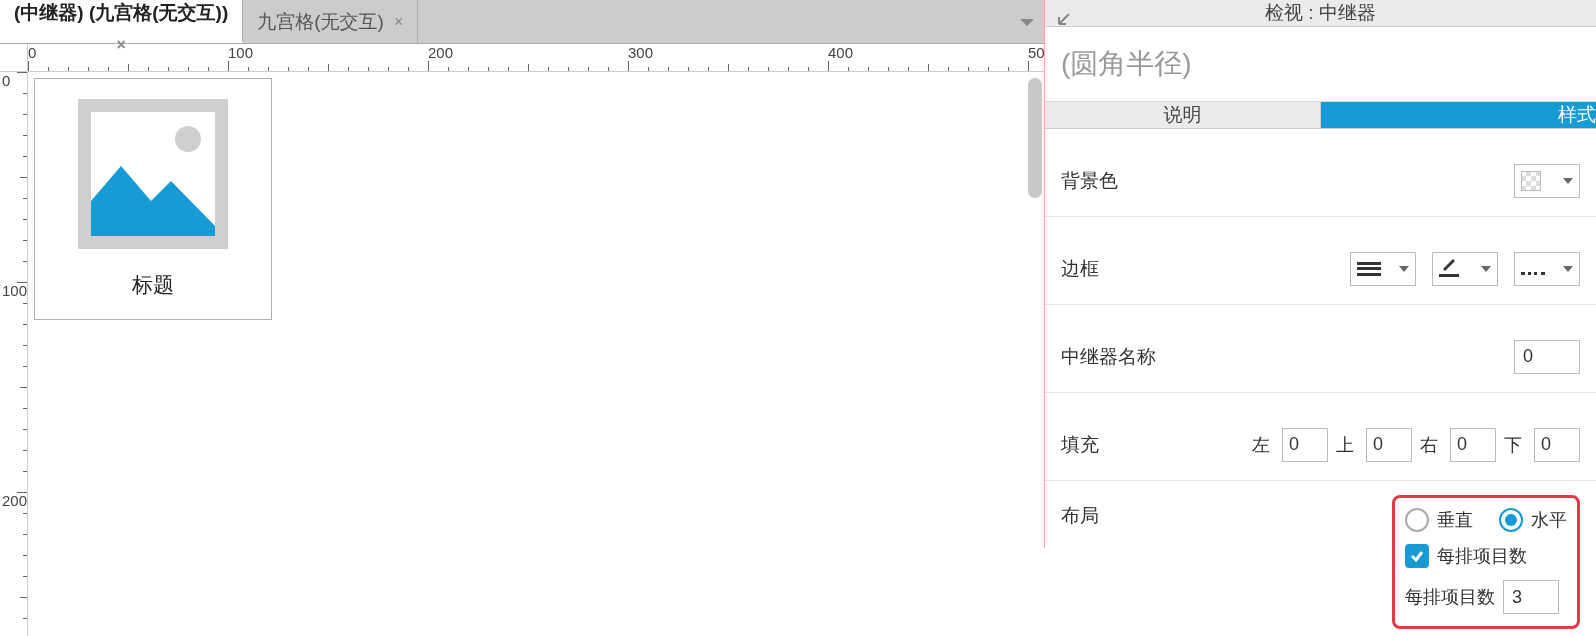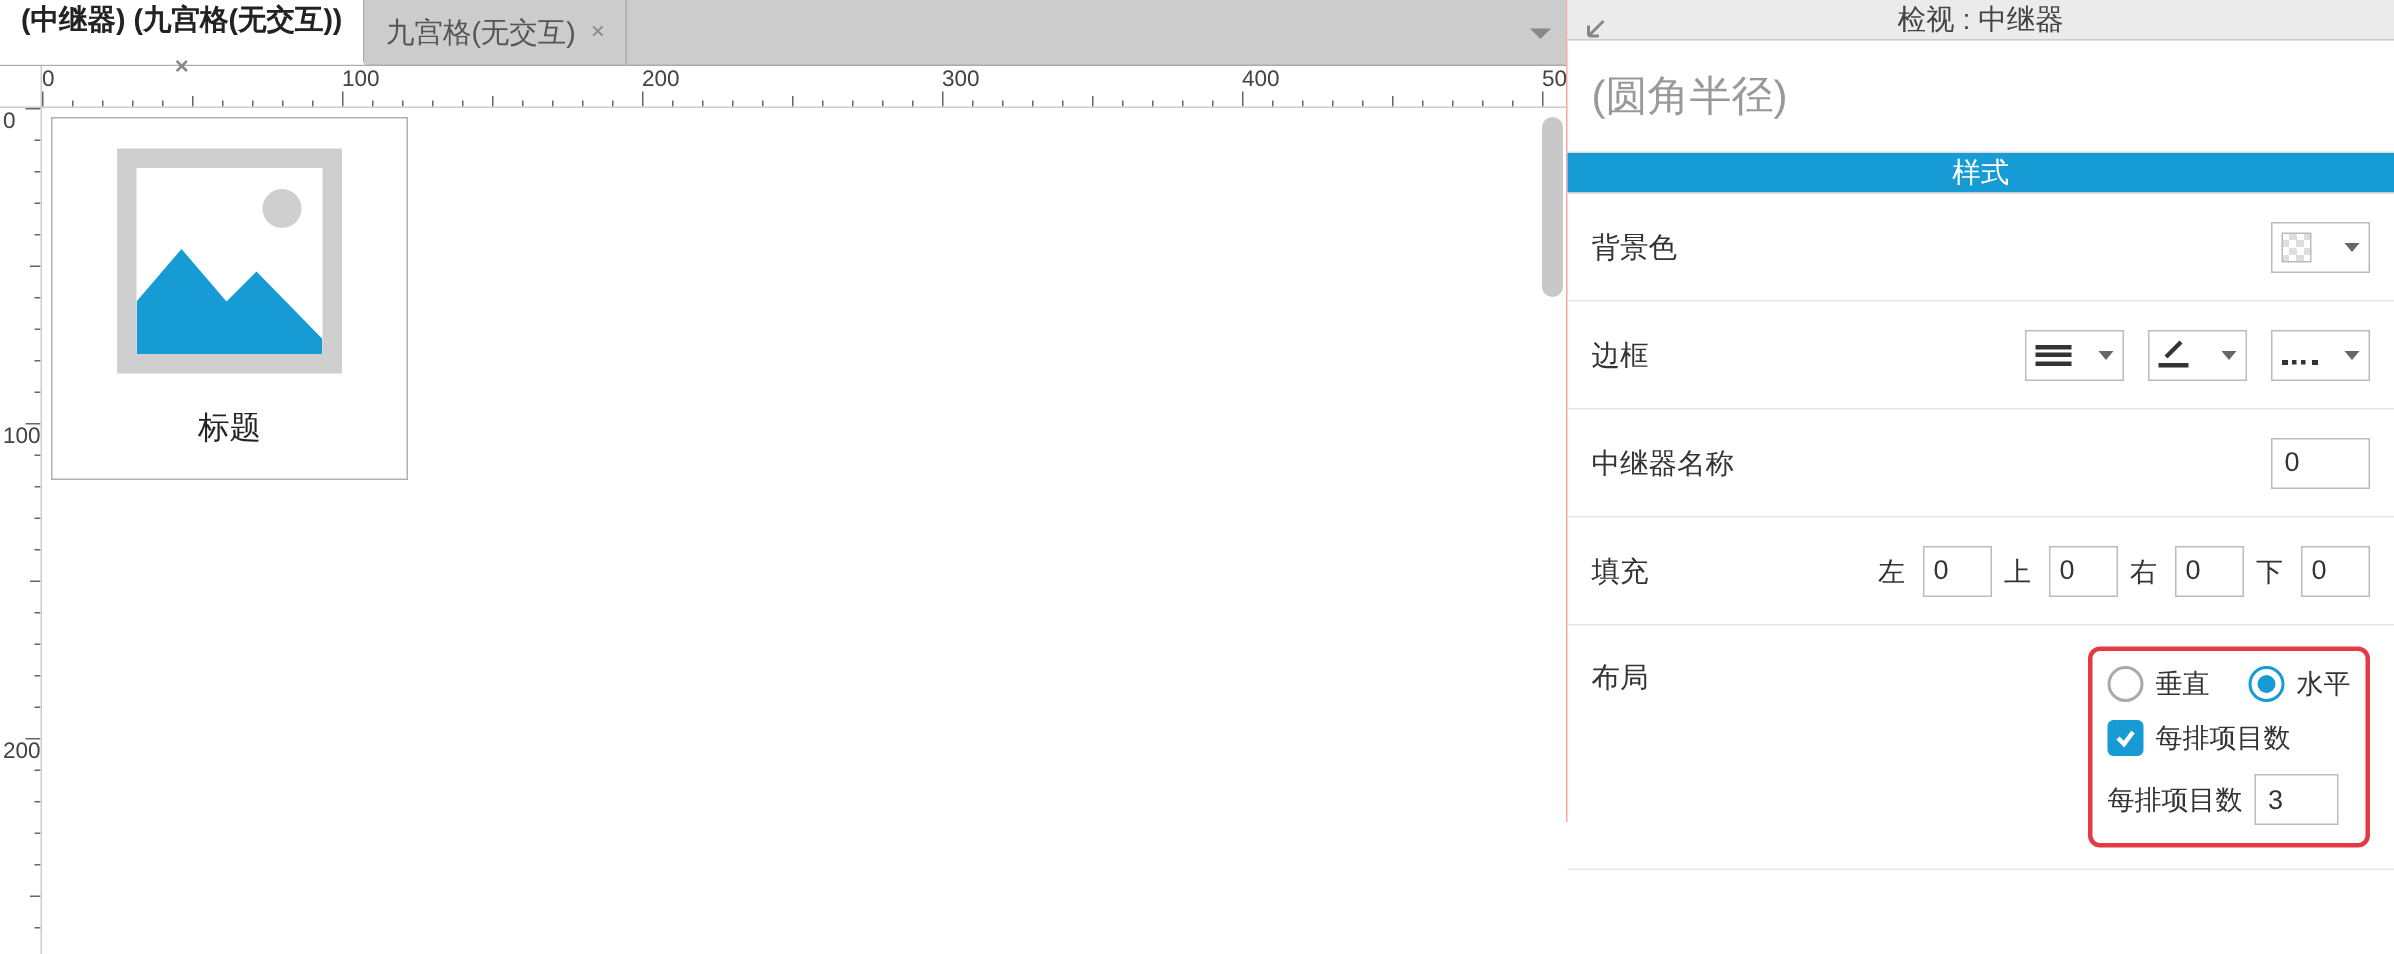--- a/index.html
+++ b/index.html
@@ -46,25 +46,25 @@
   .right-panel { flex: 1; height: 548px; border-left: 1px solid #fca5a5; display: flex; flex-direction: column; background: #fff; }
   .panel-header { height: 44px; background: #ebebeb; display: flex; align-items: center; position: relative; border-bottom: 1px solid #ccc; }
   .collapse-icon { position: absolute; left: 10px; top: 10px; color: #888; }
   .collapse-icon svg { width: 18px; height: 18px; }
   .panel-title { flex: 1; text-align: center; font-size: 19px; color: #444; }
 
   .element-name { padding: 18px 16px; font-size: 28px; color: #999; border-bottom: 1px solid #ddd; }
 
   .inspector-tabs { height: 48px; display: flex; background: #ebebeb; border-bottom: 1px solid #ccc; }
   .itab { flex: 1; display: flex; align-items: center; justify-content: center; font-size: 19px; color: #444; cursor: pointer; position: relative; border-right: 1px solid #ccc; }
-  .itab:last-child { border-right: none; }
+  .itab:last-child { border-right: none; justify-content: flex-end; }
   .itab.active { background: #169bd5; color: #fff; }
   .itab .dirty { position: absolute; right: 10px; top: 6px; font-size: 16px; color: #444; }
 
-  .prop-row { display: flex; align-items: center; padding: 0 16px; min-height: 72px; border-bottom: 1px solid #e5e5e5; }
+  .prop-row { display: flex; align-items: center; padding: 0 16px; min-height: 72px; border-bottom: 1px solid #e5e5e5; margin-top: 16px; }
   .prop-label { font-size: 19px; color: #333; width: 120px; flex-shrink: 0; }
   .prop-controls { flex: 1; display: flex; align-items: center; justify-content: flex-end; gap: 16px; flex-wrap: wrap; }
   
   .dd { width: 66px; height: 34px; border: 1px solid #bbb; display: flex; align-items: center; justify-content: space-between; padding: 0 6px; cursor: pointer; background: #fff; }
   .dd .sw { width: 20px; height: 20px; border: 1px solid #bbb; background: repeating-conic-gradient(#ddd 0% 25%, #fff 0% 50%) 50% / 10px 10px; }
   .dd .lines { width: 24px; height: 14px; display: flex; flex-direction: column; justify-content: space-between; }
   .dd .lines span { height: 3px; background: #333; }
   .dd .pen { width: 20px; height: 16px; position: relative; }
   .dd .pen::before { content: ""; position: absolute; left: 0; bottom: 0; width: 20px; border-bottom: 3px solid #333; }
   .dd .pen svg { position: absolute; top: -4px; left: 2px; }
@@ -223,20 +223,23 @@
       <svg viewBox="0 0 18 18">
           <path d="M14 4 L4 14 M4 14 L4 7 M4 14 L11 14" stroke="#888" stroke-width="2" fill="none"></path>
         </svg>
     </span>
     <div class="panel-title">检视 : 中继器</div>
   </div>
 
   <div class="element-name">(圆角半径)</div>
 
   <div class="inspector-tabs">
+    <div class="itab">
+      <span>说明</span>
+    </div>
     <div class="itab active">
       <span>样式</span>
     </div>
   </div>
 
   <div class="prop-row">
     <div class="prop-label">背景色</div>
     <div class="prop-controls">
       <div class="dd">
         <span class="sw"></span>

